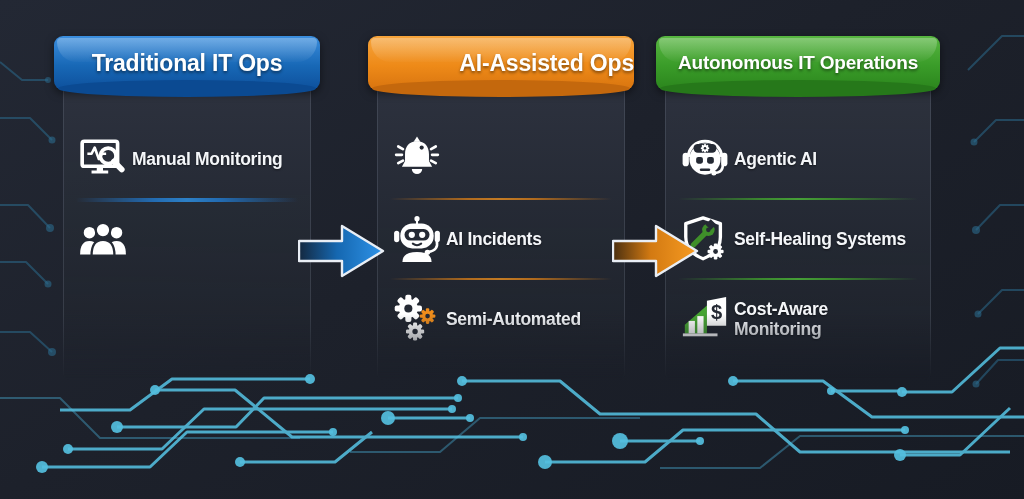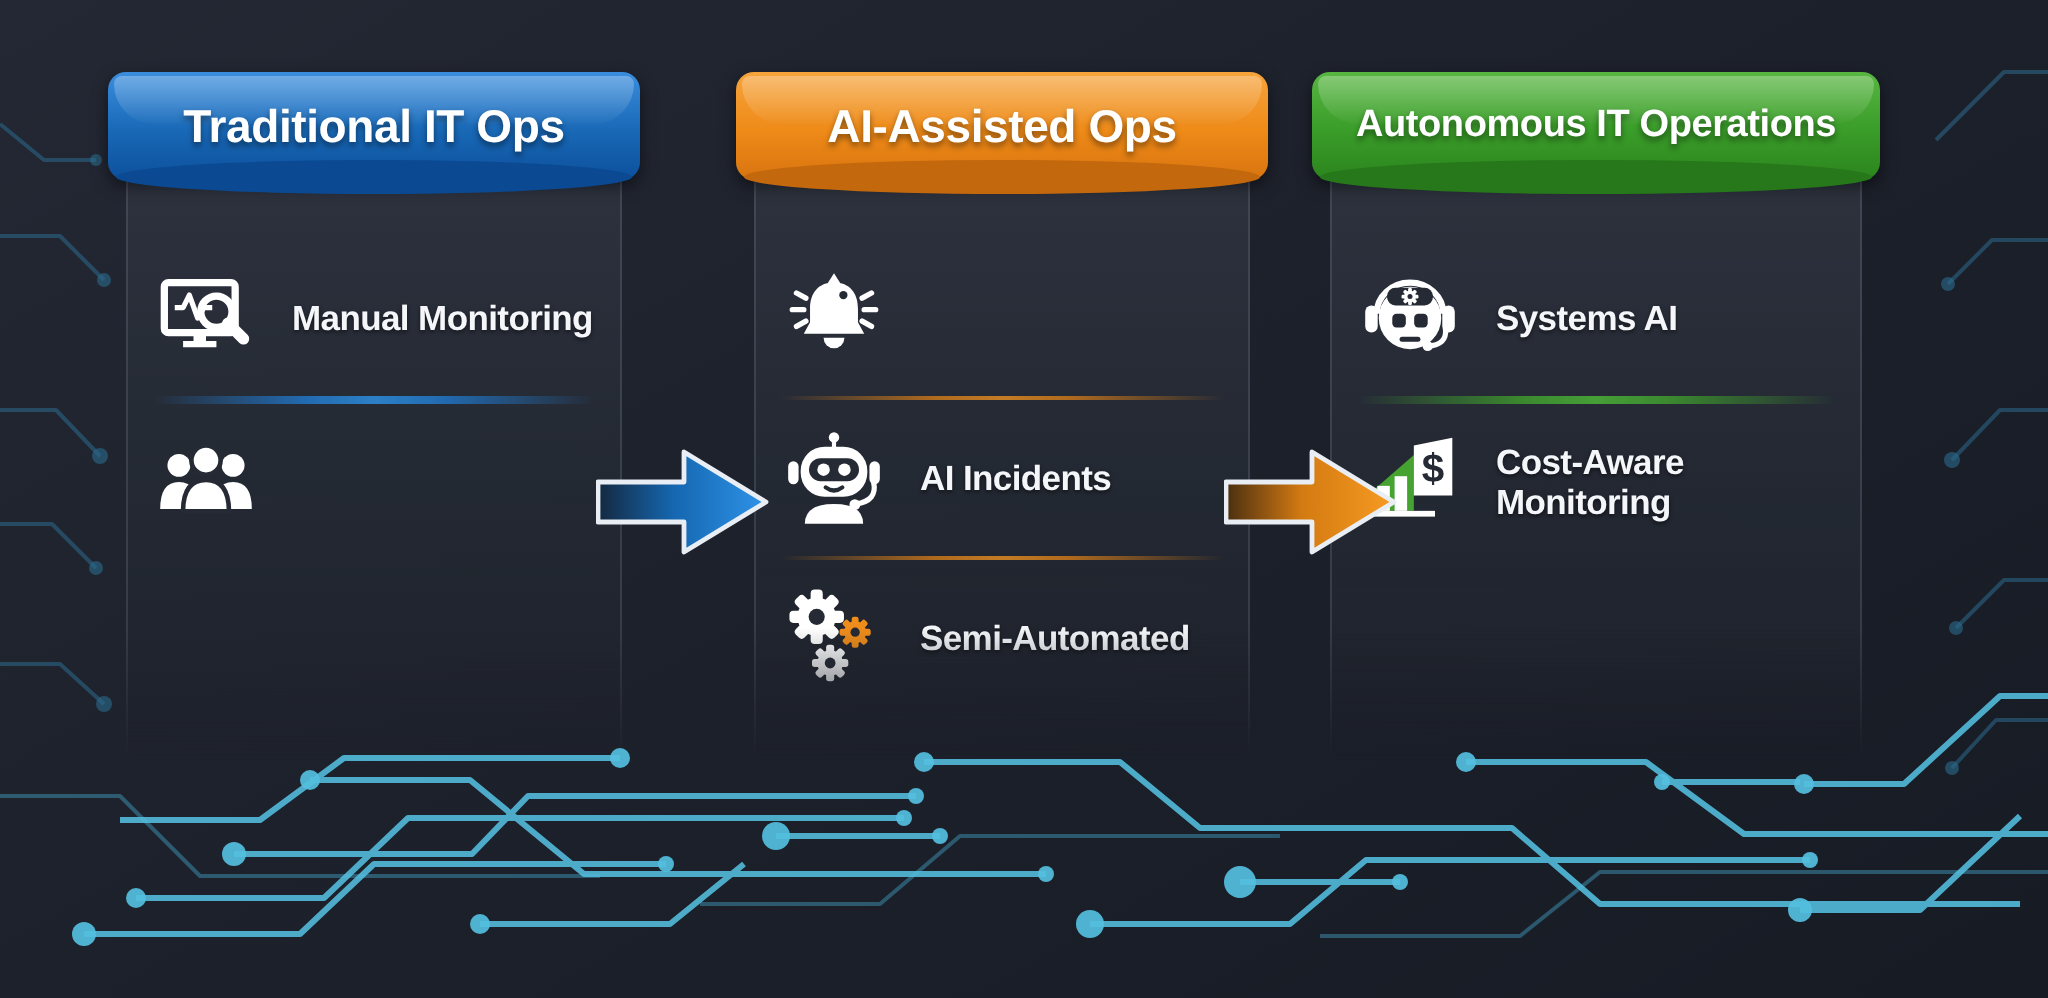--- a/index.html
+++ b/index.html
@@ -26,39 +26,39 @@
     content:"";position:absolute;left:3px;right:3px;top:2px;height:24px;
     border-radius:8px 8px 40px 40px;
     background:linear-gradient(180deg,rgba(255,255,255,.28),rgba(255,255,255,.02));
   }
   .col-header::after{ 
     content:"";position:absolute;left:4px;right:4px;bottom:-7px;height:17px;
     border-radius:50%;z-index:-1;
   }
   .c-blue{background:linear-gradient(180deg,#3b8ede 0%,#1868b6 55%,#0d509c 100%);}
   .c-blue::after{background:#0b4a92;}
-  .c-orange{background:linear-gradient(180deg,#f6a43c 0%,#ee8a18 55%,#d8740f 100%);}
+  .c-orange{background:linear-gradient(180deg,#f6a43c 0%,#ee8a18 55%,#d8740f 100%);justify-content:flex-end;}
   .c-orange::after{background:#c4680d;}
   .c-green{background:linear-gradient(180deg,#58b641 0%,#3a9c29 55%,#2b851d 100%);}
   .c-green::after{background:#26781a;}
   .header-label{
     position:relative;color:#fff;font-weight:bold;white-space:nowrap;
     text-shadow:0 2px 3px rgba(0,0,0,.45);letter-spacing:-.2px;
   }
   #col-1 .header-label,#col-2 .header-label{font-size:23px;}
   #col-3 .header-label{font-size:19px;}
   .panel{
     position:relative;z-index:1;margin:-10px 9px 0;height:300px;
     box-sizing:border-box;padding-top:40px;
     background:linear-gradient(180deg,rgba(46,51,63,.96) 0%,rgba(36,41,51,.94) 55%,rgba(30,34,43,.85) 100%);
     border:1px solid rgba(135,145,165,.22);border-top:none;border-radius:0 0 6px 6px;
     -webkit-mask-image:linear-gradient(180deg,#000 78%,rgba(0,0,0,0) 100%);
             mask-image:linear-gradient(180deg,#000 78%,rgba(0,0,0,0) 100%);
   }
-  .row{display:flex;align-items:center;gap:18px;height:78px;padding:0 8px 0 14px;}
+  .row{display:flex;align-items:center;gap:4px;height:78px;padding:0 8px 0 14px;}
   .icon-box{width:50px;height:50px;flex:0 0 auto;display:flex;align-items:center;justify-content:center;}
   .row-label{
     color:#f4f6f9;font-weight:bold;font-size:17.5px;letter-spacing:-.3px;
     line-height:1.15;white-space:pre-line;text-shadow:0 1px 2px rgba(0,0,0,.55);
   }
   .item-divider{height:2px;margin:0 12px;border-radius:1px;opacity:.85;}
   .d-blue{background:linear-gradient(90deg,rgba(34,119,200,0),#2277c8 35%,#2e8fe0 50%,#2277c8 65%,rgba(34,119,200,0));}
   .d-orange{background:linear-gradient(90deg,rgba(201,118,26,0),#c9761a 35%,#e08a22 50%,#c9761a 65%,rgba(201,118,26,0));}
   .d-green{background:linear-gradient(90deg,rgba(63,154,46,0),#3f9a2e 35%,#4cb338 50%,#3f9a2e 65%,rgba(63,154,46,0));}
   .arrow{position:absolute;top:221px;z-index:4;width:88px;height:60px;}
@@ -213,23 +213,36 @@
             <circle cx="24" cy="24" r="15" fill="#fff"></circle>
             <rect x="13" y="9.5" width="22" height="8.5" rx="4" fill="#252a34"></rect>
             <use href="#gearShape" transform="translate(24,13.7) scale(0.30)" style="color:#fff"></use>
             <rect x="15.5" y="22" width="6.5" height="6.5" rx="2" fill="#252a34"></rect>
             <rect x="26" y="22" width="6.5" height="6.5" rx="2" fill="#252a34"></rect>
             <rect x="19" y="33" width="10" height="2.4" rx="1.2" fill="#252a34"></rect>
             <path d="M41 29 q1 8 -8.5 8.5" fill="none" stroke="#fff" stroke-width="2.5"></path>
             <circle cx="32.5" cy="37.5" r="2.4" fill="#fff"></circle>
           </svg>
         </span>
-        <span class="row-label">Systems AI</span>
+        <span class="row-label">Agentic AI</span>
       </div>
       <div class="item-divider d-green"></div>
+      <div class="row">
+        <span class="icon-box">
+          <svg width="50" height="50" viewBox="0 0 52 52">
+            <path d="M24 4 L42 10 V24 c0 12 -7.5 18.5 -18 22.5 C13.5 42.5 6 36 6 24 V10 Z" fill="none" stroke="#fff" stroke-width="3.5" stroke-linejoin="round"></path>
+            <line x1="14" y1="32" x2="27" y2="19" stroke="#3f8f2a" stroke-width="5.5" stroke-linecap="round"></line>
+            <circle cx="29.5" cy="16.5" r="6.5" fill="#3f8f2a"></circle>
+            <rect x="28" y="7" width="8" height="8" fill="#252a34" transform="rotate(45 32 11)"></rect>
+            <circle cx="29.5" cy="16.5" r="2.4" fill="#252a34"></circle>
+            <use href="#gearShape" transform="translate(37,39) scale(0.62)" style="color:#fff"></use>
+          </svg>
+        </span>
+        <span class="row-label">Self-Healing Systems</span>
+      </div>
       <div class="item-divider d-green"></div>
       <div class="row">
         <span class="icon-box">
           <svg width="50" height="50" viewBox="0 0 52 52">
             <polygon points="5,32 28,12 28,41 5,41" fill="#46a332"></polygon>
             <rect x="9" y="28" width="6.5" height="13" fill="#fff"></rect>
             <rect x="18" y="23" width="6.5" height="18" fill="#fff"></rect>
             <path d="M28 7 L48 3 V33 H28 Z" fill="#fff"></path>
             <text x="38" y="26" font-size="21" font-weight="bold" fill="#252a34" text-anchor="middle" font-family="Liberation Sans, sans-serif">$</text>
             <rect x="3" y="41" width="36" height="3" fill="#fff"></rect>

